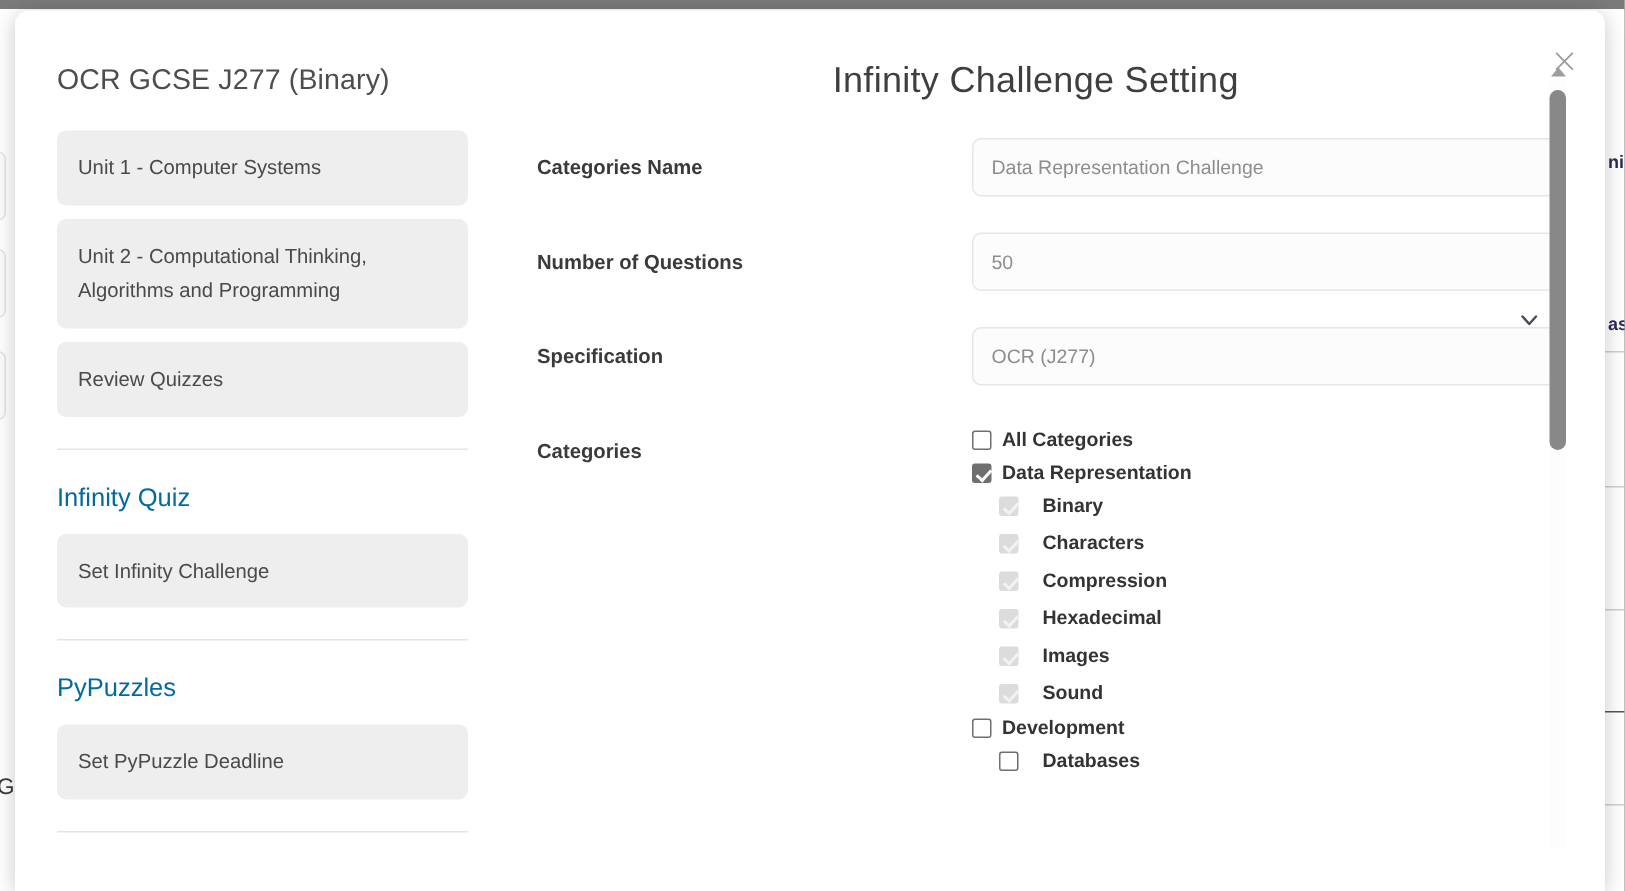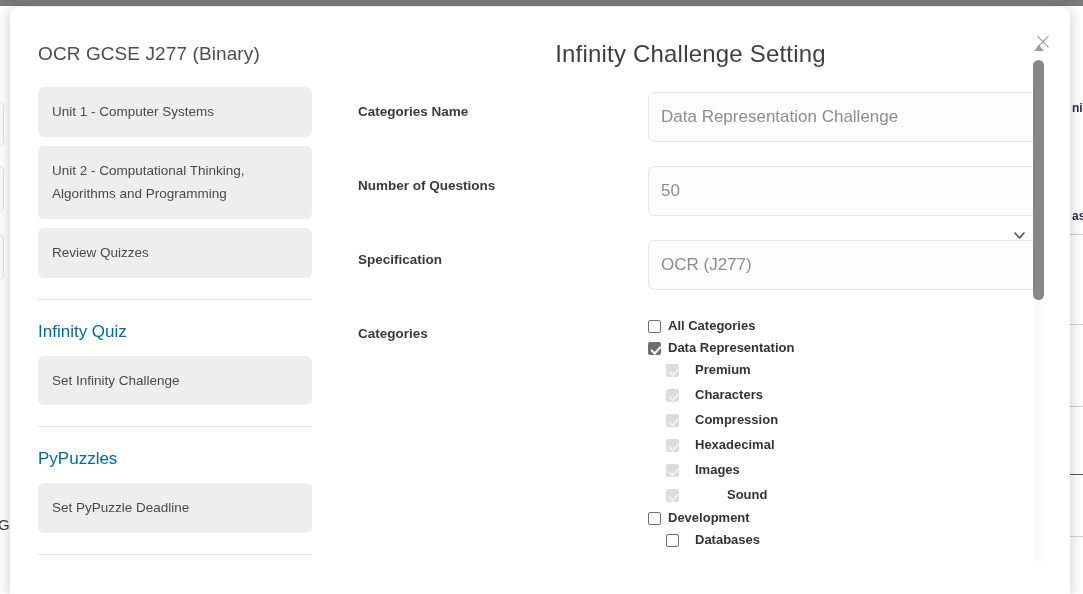--- a/index.html
+++ b/index.html
@@ -164,26 +164,26 @@
     flex: 0 0 290px;
     font-size: 13.5px;
     color: #3a3a3a;
     font-weight: bold;
     padding-top: 12px;
   }
   .row-field { flex: 1; position: relative; max-width: 390px; }
 
   .inp {
     width: 100%;
-    height: 50px;
+    height: 39px;
     border: 1px solid #e6e6e6;
     border-radius: 6px;
     background: #fcfcfc;
     padding: 0 12px;
-    font-size: 17px;
+    font-size: 13px;
     color: #8d8d8d;
     font-family: "Liberation Sans", sans-serif;
     outline: none;
   }
   .inp::placeholder { color: #8d8d8d; }
 
   .select-wrap { position: relative; }
   .chevron {
     position: absolute;
     right: 12px; top: -11px;
@@ -195,21 +195,21 @@
 
   
   .cats { padding-top: 4px; }
   .cat {
     display: flex;
     align-items: flex-end;
     margin-bottom: 7px;
     cursor: pointer;
   }
   .cat.sub { padding-left: 18px; margin-bottom: 10px; }
-  .cat.sub.last-sub { margin-bottom: 8px; gap: 32px; }
+  .cat.sub.last-sub { margin-bottom: 8px; }
 
   .cbx {
     width: 13px; height: 13px;
     flex: 0 0 13px;
     border: 1px solid #6f6f6f;
     border-radius: 2px;
     background: #ffffff;
     margin-right: 7px;
     position: relative;
   }
@@ -337,21 +337,21 @@
           <span class="cat-label">All Categories</span>
         </label>
 
         <label class="cat">
           <span class="cbx checked"></span>
           <span class="cat-label">Data Representation</span>
         </label>
 
         <label class="cat sub">
           <span class="cbx disabled"></span>
-          <span class="cat-label">Premium</span>
+          <span class="cat-label">Binary</span>
         </label>
 
         <label class="cat sub">
           <span class="cbx disabled"></span>
           <span class="cat-label">Characters</span>
         </label>
 
         <label class="cat sub">
           <span class="cbx disabled"></span>
           <span class="cat-label">Compression</span>

